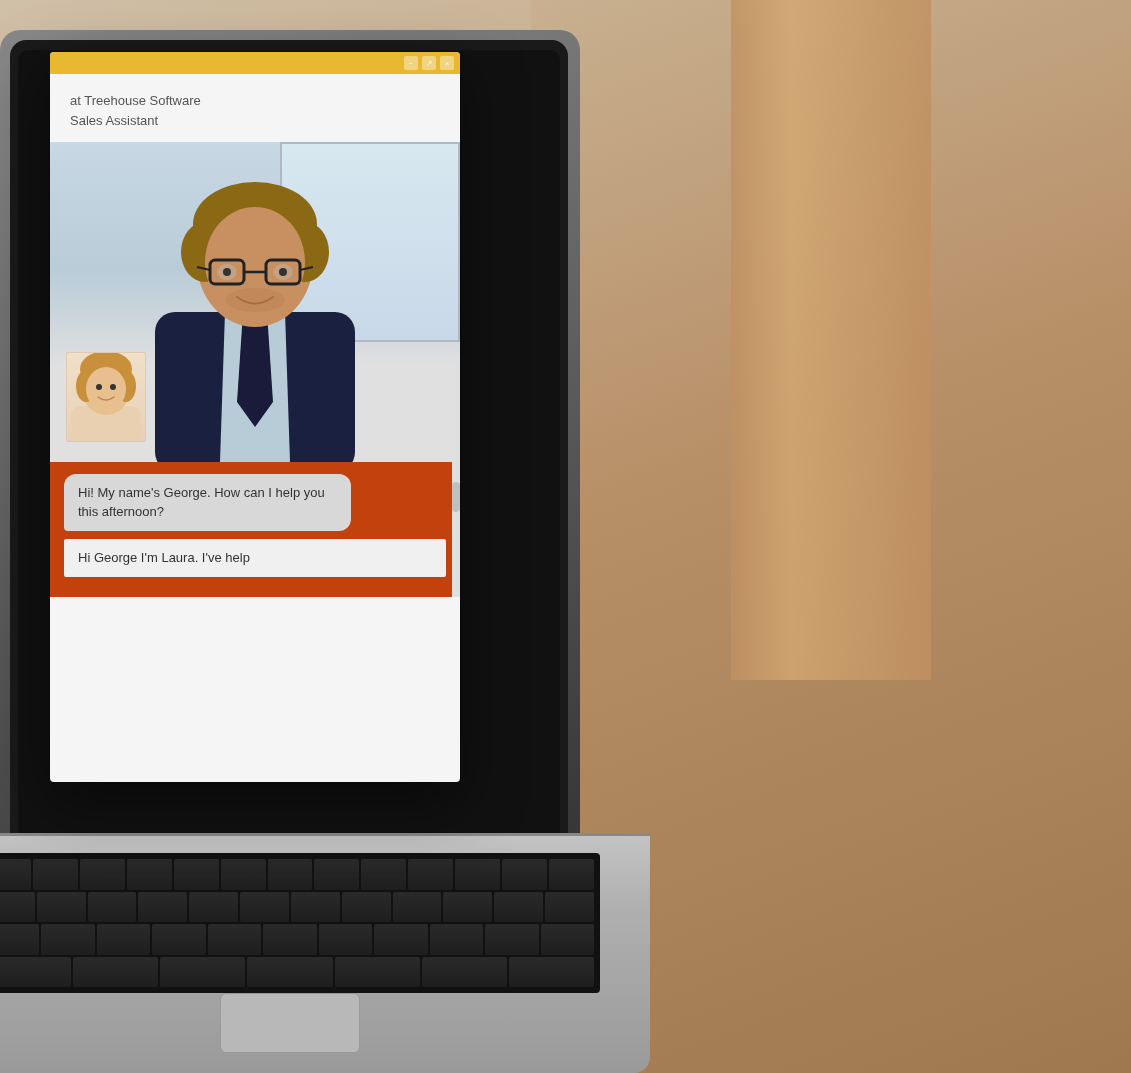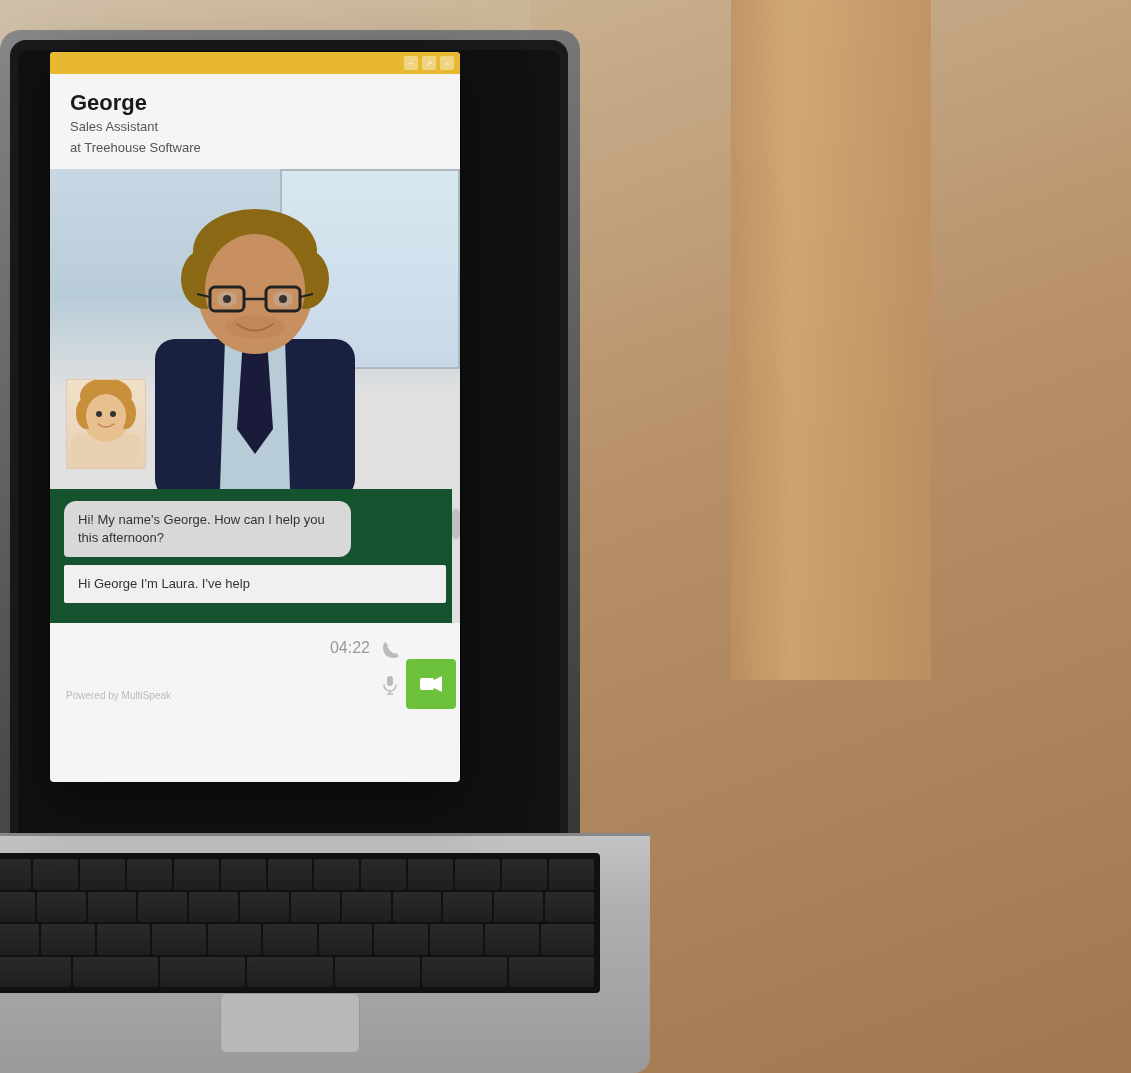--- a/index.html
+++ b/index.html
@@ -251,21 +251,21 @@
 
     .kbd-key {
       flex: 1;
       background: linear-gradient(180deg, #2a2a2a 0%, #1e1e1e 100%);
       border-radius: 2px;
       min-width: 18px;
     }
 
     .chat-area-wrapper {
       position: relative;
-      background: #14532d;
+      background: #c2410c;
     }
 
     .chat-messages {
       padding: 12px 14px 12px 14px;
       min-height: 120px;
     }
   </style>
 </head>
 <body>
 
@@ -286,23 +286,22 @@
 
   <div class="app-window">
 
     <div class="title-bar">
       <div class="title-btn">−</div>
       <div class="title-btn">↗</div>
       <div class="title-btn">×</div>
     </div>
 
     <div class="profile-section">
-      <div class="profile-name">George</div>
+      <div class="profile-title">at Treehouse Software</div>
       <div class="profile-title">Sales Assistant</div>
-      <div class="profile-title">at Treehouse Software</div>
     </div>
 
     <div class="video-area">
 
       <div style="position:absolute;inset:0;background:linear-gradient(180deg,#c8d8e4 0%,#b8ccd8 40%,#e0e0e0 70%);"></div>
 
       <div style="position:absolute;top:0;right:0;width:180px;height:200px;background:linear-gradient(180deg,#d8e8f0 0%,#c8d8e8 100%);border:2px solid #b0b8c0;"></div>
 
       <svg style="position:absolute;bottom:0;left:50%;transform:translateX(-50%);width:260px;height:310px;" viewBox="0 0 260 310">
 
@@ -373,48 +372,20 @@
       <div class="chat-messages">
         <div class="chat-bubble-received">Hi! My name's George. How can I help you this afternoon?</div>
         <div class="chat-bubble-sent-preview">Hi George I'm Laura. I've help</div>
       </div>
 
       <div class="scroll-track">
         <div class="scroll-thumb"></div>
       </div>
     </div>
 
-    <div class="controls-bar">
-
-      <div class="timer-display">04:22</div>
-
-      <div class="phone-btn">
-        <svg width="22" height="22" viewBox="0 0 22 22">
-          <path d="M6 2C6 2 4 4 4 7C4 14 8 18 15 18C18 18 20 16 20 16L17 13C17 13 15.5 14 14 13C12 11.5 10.5 10 9 8C8 6.5 9 5 9 5L6 2Z" fill="#bbb"></path>
-        </svg>
-      </div>
-
-      <div class="mic-btn">
-        <svg width="22" height="22" viewBox="0 0 22 22">
-          <rect x="8" y="2" width="6" height="10" rx="3" fill="#bbb"></rect>
-          <path d="M5 11C5 14.3 7.7 17 11 17C14.3 17 17 14.3 17 11" stroke="#bbb" stroke-width="1.5" fill="none" stroke-linecap="round"></path>
-          <line x1="11" y1="17" x2="11" y2="20" stroke="#bbb" stroke-width="1.5"></line>
-          <line x1="8" y1="20" x2="14" y2="20" stroke="#bbb" stroke-width="1.5"></line>
-        </svg>
-      </div>
-
-      <div class="video-btn">
-        <svg width="26" height="26" viewBox="0 0 26 26">
-          <rect x="2" y="7" width="14" height="12" rx="2" fill="white"></rect>
-          <polygon points="16,9 24,5 24,21 16,17" fill="white"></polygon>
-        </svg>
-      </div>
-
-      <div class="powered-by">Powered by MultiSpeak</div>
-    </div>
 
   </div>
 
   <div style="position:absolute;bottom:0;left:-70px;width:720px;height:240px;background:linear-gradient(180deg,#c4c4c4 0%,#b0b0b0 30%,#9a9a9a 100%);border-radius:0 0 16px 16px;">
     <div style="position:absolute;top:0;left:0;right:0;height:3px;background:#888;"></div>
     <div class="kbd-area">
 
       <div class="kbd-row">
         <div class="kbd-key"></div>
         <div class="kbd-key"></div>

